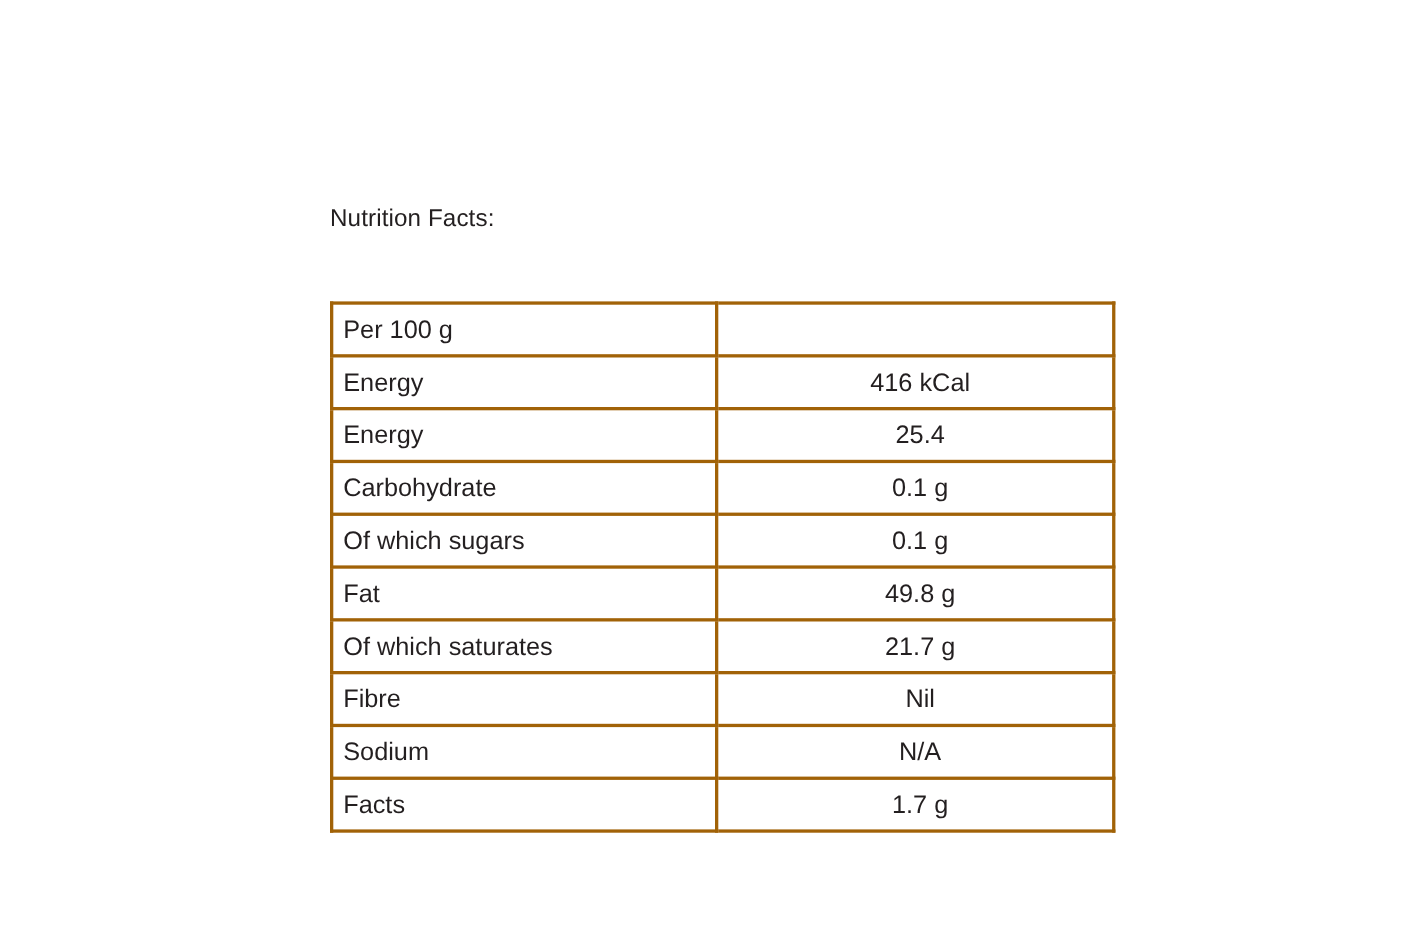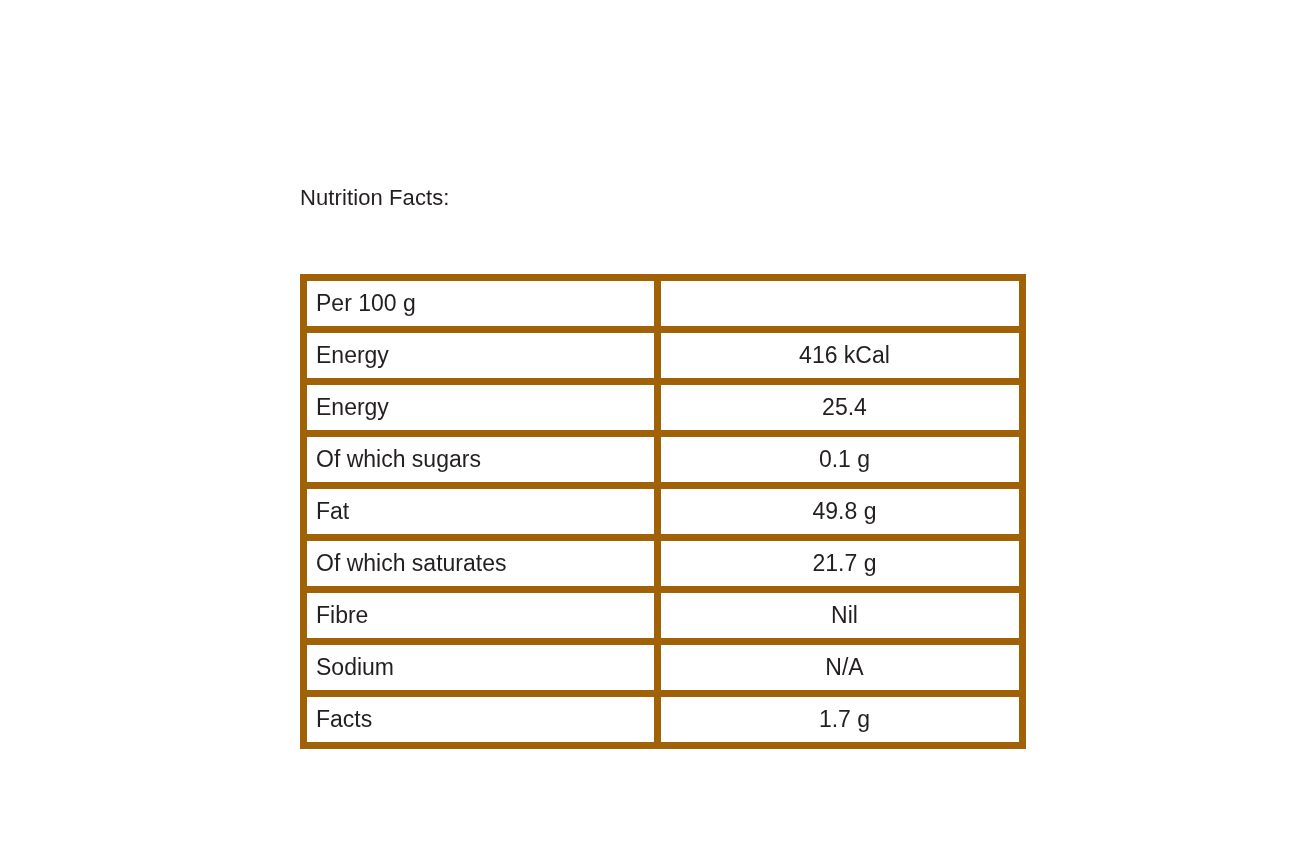--- a/index.html
+++ b/index.html
@@ -32,21 +32,21 @@
   }
   .nutrition-table {
     position: absolute;
     left: 300px;
     top: 274px;
     width: 687px;
     border-collapse: collapse;
     table-layout: fixed;
   }
   .nutrition-table td {
-    border: 7px solid #a16207;
+    border: 3px solid #a16207;
     height: 45px;
     padding: 0 0 0 9px;
     font-size: 23px;
     font-weight: 400;
     color: #231f20;
     vertical-align: middle;
     line-height: 1.1;
     white-space: nowrap;
   }
   .nutrition-table td.label-col {
@@ -72,20 +72,24 @@
       </tr>
       <tr>
         <td class="label-col">Energy</td>
         <td class="value-col">416 kCal</td>
       </tr>
       <tr>
         <td class="label-col">Energy</td>
         <td class="value-col">25.4</td>
       </tr>
       <tr>
+        <td class="label-col">Carbohydrate</td>
+        <td class="value-col">0.1 g</td>
+      </tr>
+      <tr>
         <td class="label-col">Of which sugars</td>
         <td class="value-col">0.1 g</td>
       </tr>
       <tr>
         <td class="label-col">Fat</td>
         <td class="value-col">49.8 g</td>
       </tr>
       <tr>
         <td class="label-col">Of which saturates</td>
         <td class="value-col">21.7 g</td>

